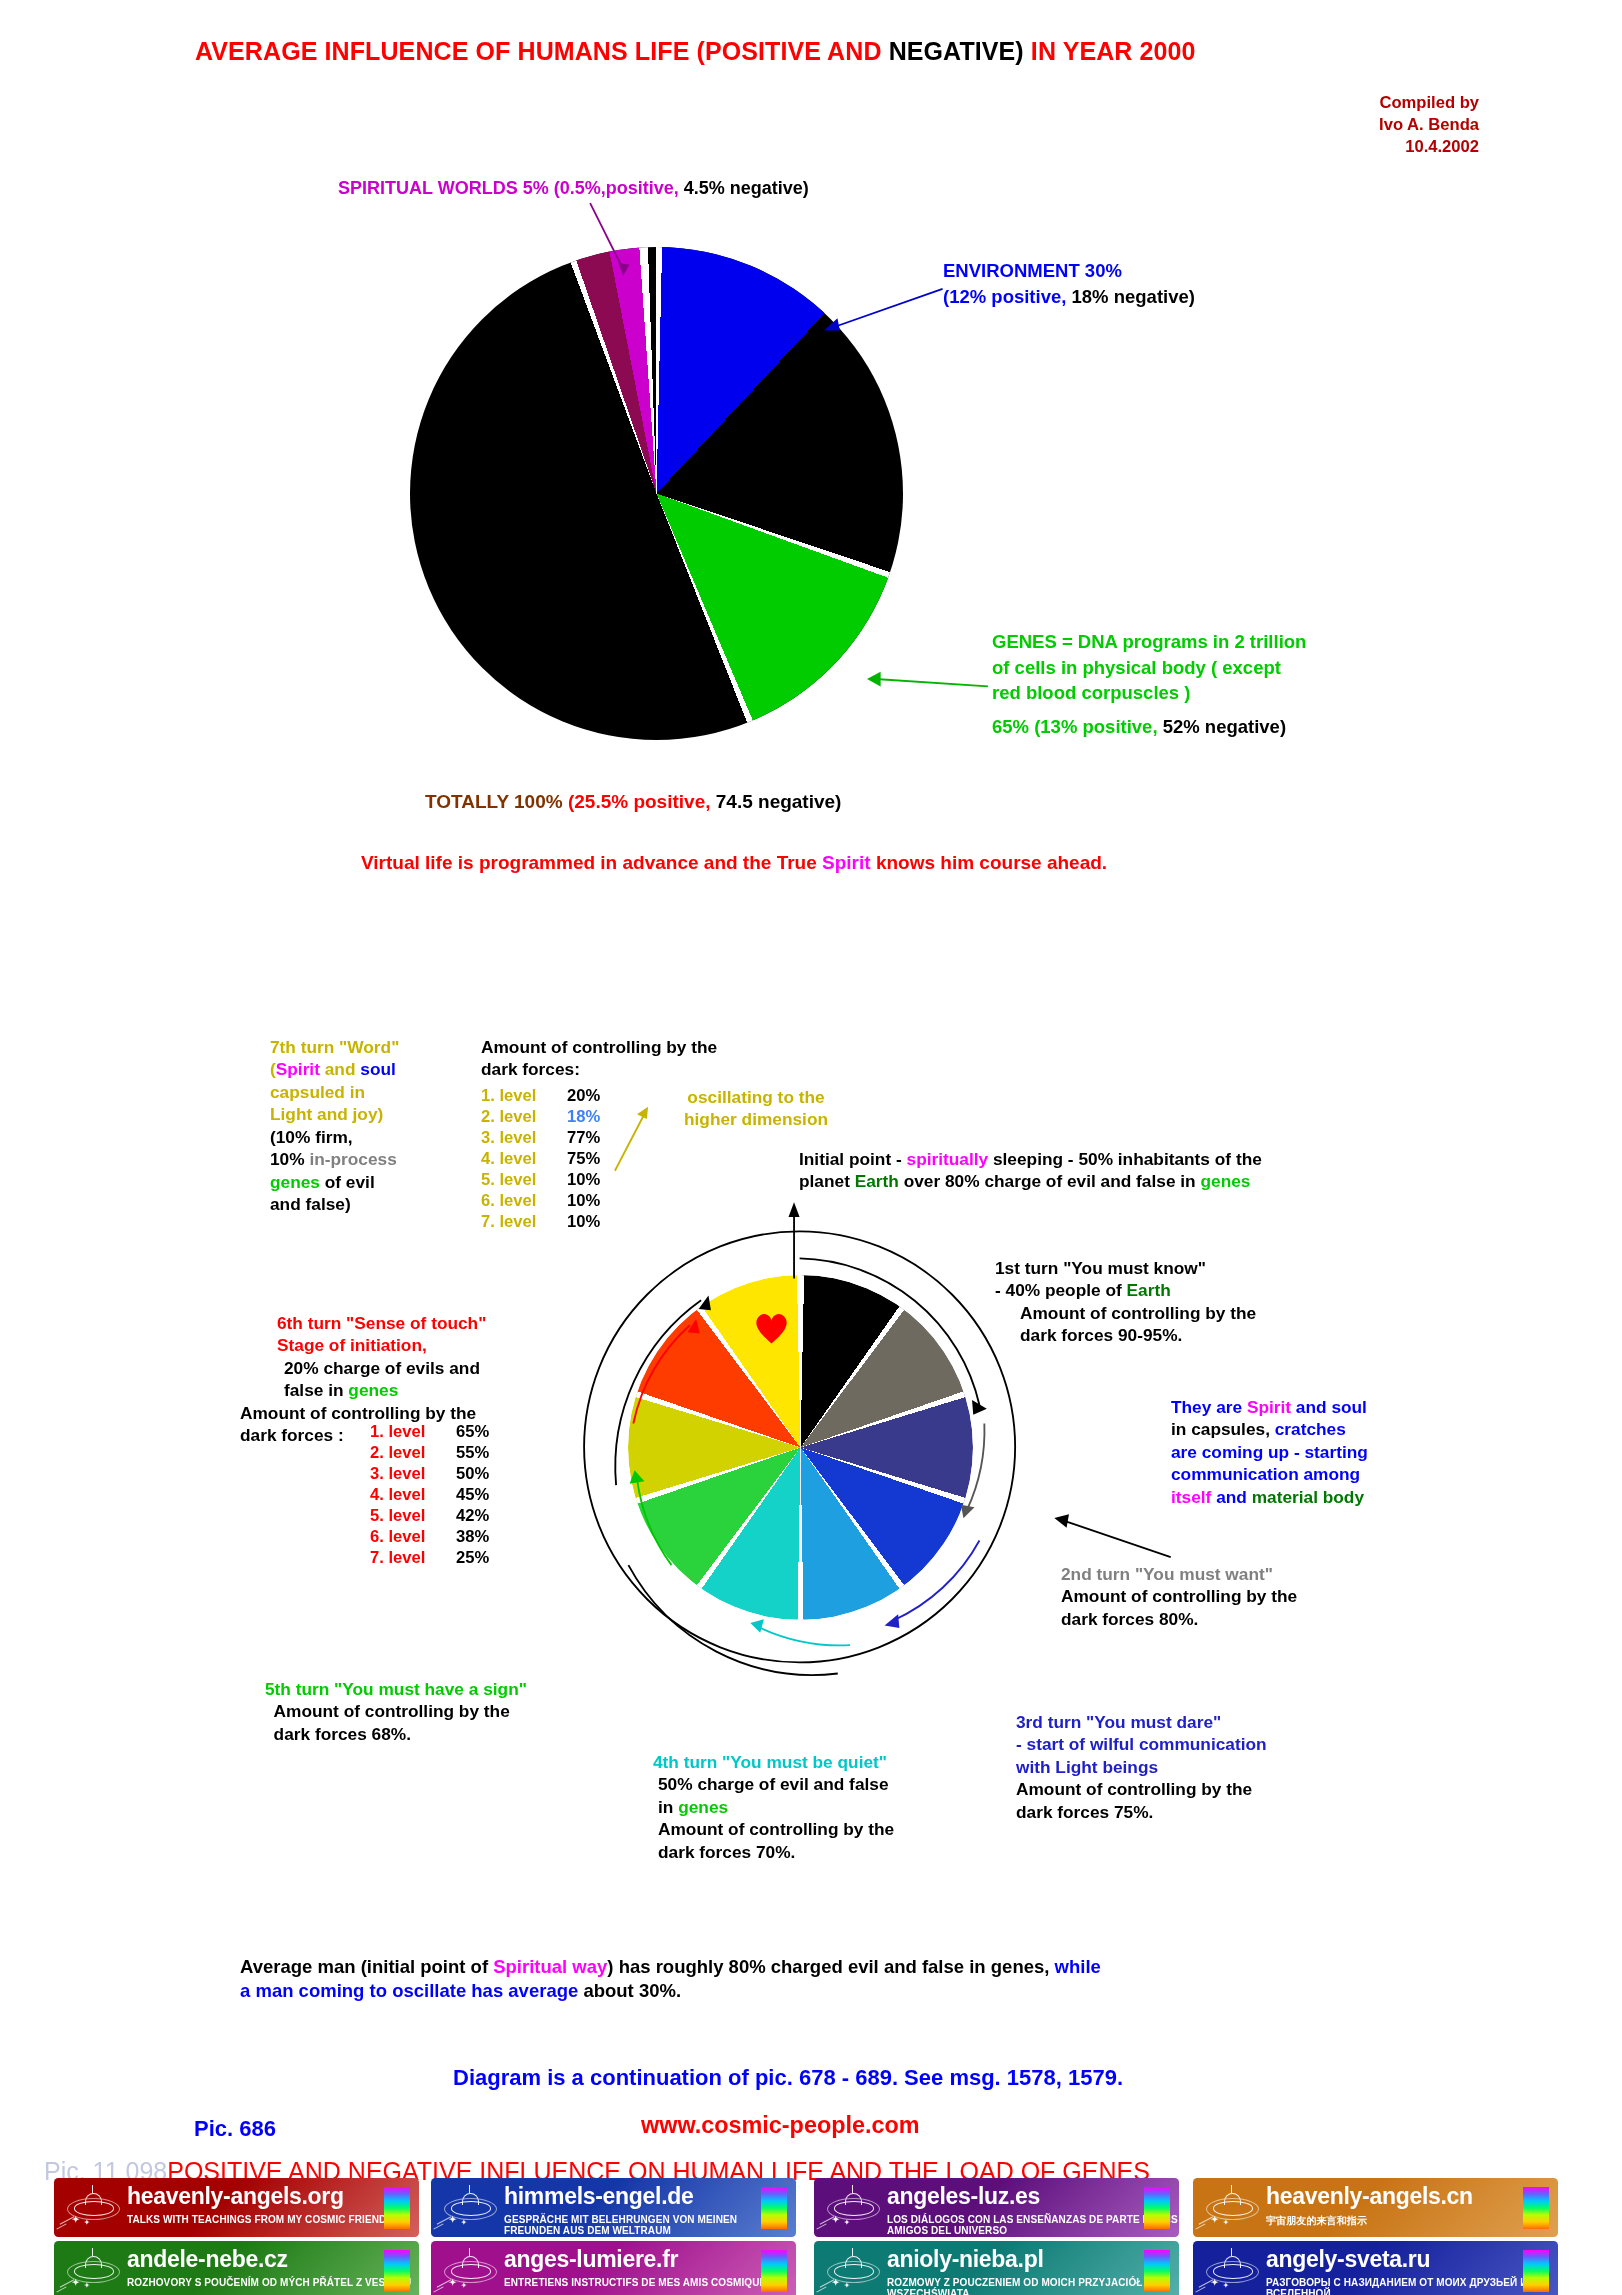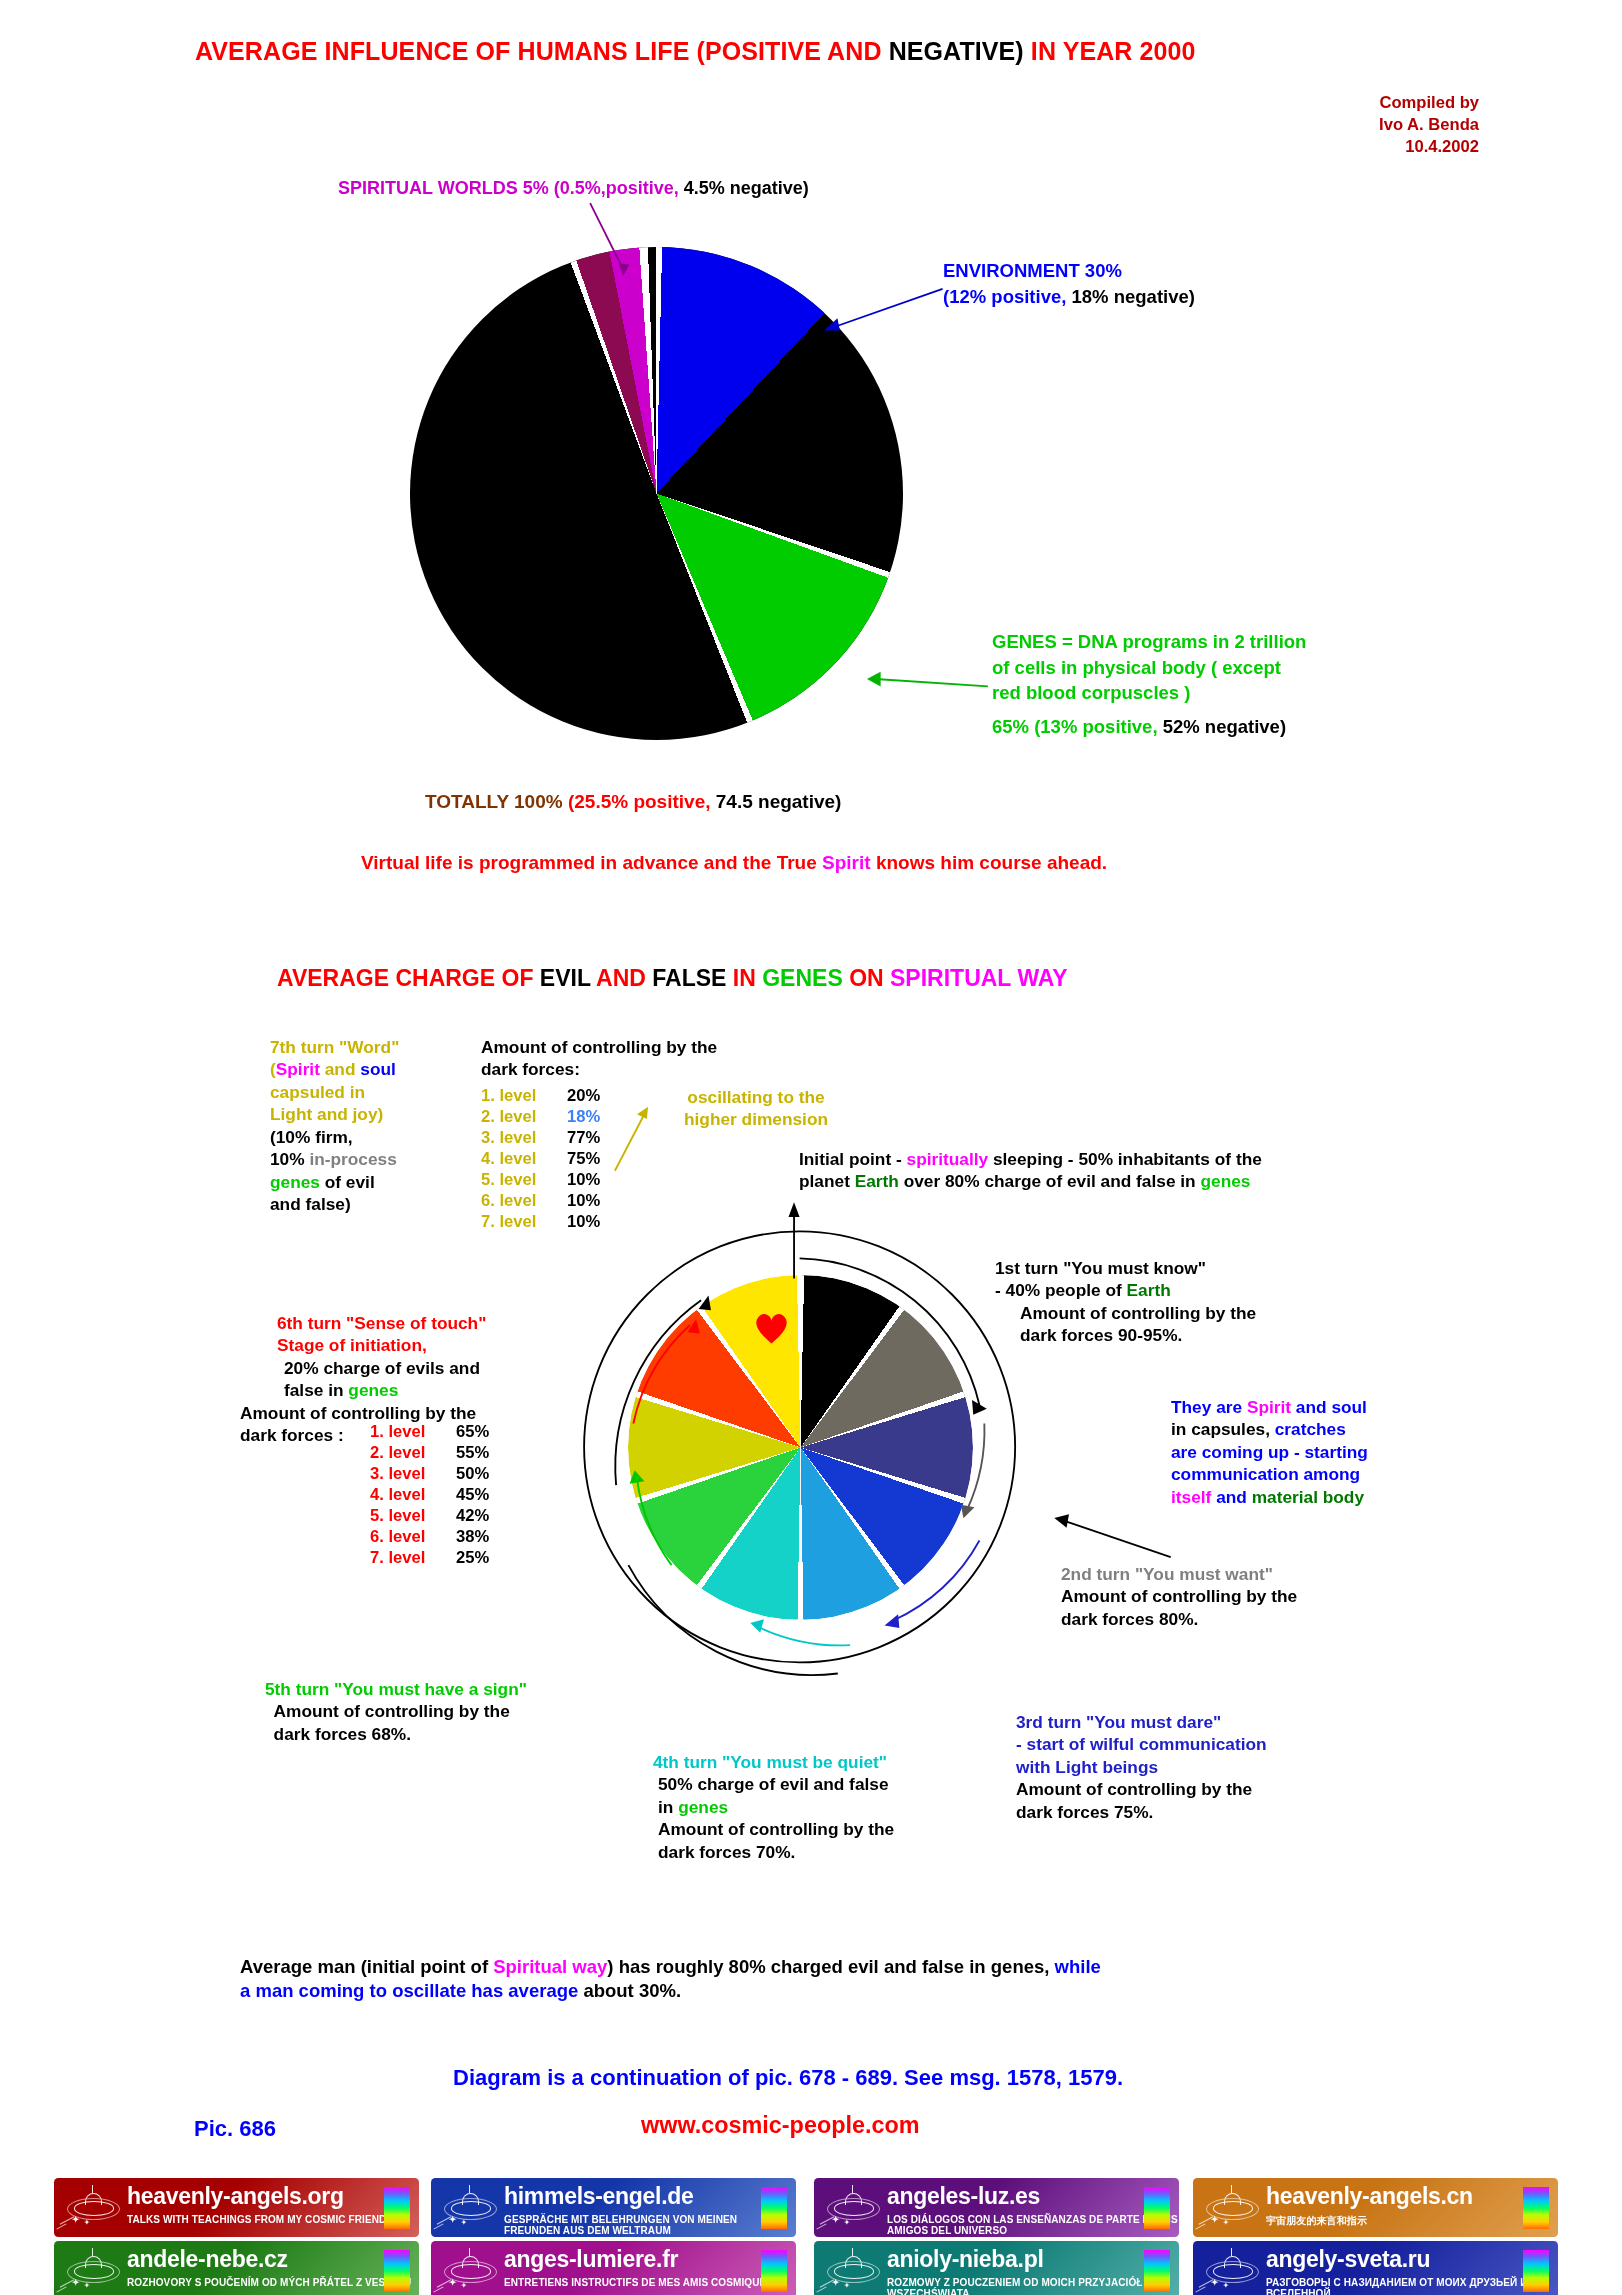--- a/index.html
+++ b/index.html
@@ -114,23 +114,20 @@
   </svg>
 
   <div class="abs cap nw" style="left:425px;top:791px;">
     <span class="c-brown">TOTALLY 100% </span><span class="c-red">(25.5% positive,</span><span class="c-black"> 74.5 negative)</span>
   </div>
 
   <div class="abs cap nw" style="left:361px;top:852px;">
     <span class="c-red">Virtual life is programmed in advance and the True </span><span class="c-magenta2">Spirit</span><span class="c-red"> knows him course ahead.</span>
   </div>
 
-  <div class="abs title2 nw" style="left:277px;top:965px;">
-    <span class="c-red">AVERAGE CHARGE OF </span><span class="c-black">EVIL </span><span class="c-red">AND </span><span class="c-black">FALSE </span><span class="c-red">IN </span><span class="c-green2">GENES </span><span class="c-red">ON </span><span class="c-magenta2">SPIRITUAL WAY</span>
-  </div>
 
   <div class="abs body28" style="left:270px;top:1036px;width:203px;">
     <div class="c-olive nw">7th turn "Word"</div>
     <div class="nw"><span class="c-olive">(</span><span class="c-magenta2">Spirit</span><span class="c-olive"> and </span><span class="c-blue">soul</span></div>
     <div class="c-olive nw">capsuled in</div>
     <div class="c-olive nw">Light and joy)</div>
     <div class="c-black nw">(10% firm,</div>
     <div class="nw"><span class="c-black">10% </span><span class="c-gray">in-process</span></div>
     <div class="nw"><span class="c-green2">genes</span><span class="c-black"> of evil</span></div>
     <div class="c-black nw">and false)</div>
@@ -295,20 +292,23 @@
   <div class="abs body28 nw" style="left:240px;top:1955px;">
     <div style="font-size:18.5px;"><span class="c-black">Average man (initial point of </span><span class="c-magenta2">Spiritual way</span><span class="c-black">) has roughly 80% charged evil and false in genes, </span><span class="c-blue">while</span></div>
     <div style="font-size:18.5px;"><span class="c-blue">a man coming to oscillate has average</span><span class="c-black"> about 30%.</span></div>
   </div>
 
   <div class="abs foot c-blue nw" style="left:453px;top:2065px;font-size:22px;">Diagram is a continuation of pic. 678 - 689. See msg. 1578, 1579.</div>
 
   <div class="abs c-blue nw" style="left:194px;top:2116px;font-size:22px;font-weight:bold;">Pic. 686</div>
   <div class="abs c-red nw" style="left:641px;top:2112px;font-size:23.4px;font-weight:bold;">www.cosmic-people.com</div>
 
+  <div class="abs nw" style="left:44px;top:2157px;">
+    <span class="c-lgray" style="font-size:25px;">Pic. 11 098</span><span class="c-red" style="font-size:25px;font-weight:normal;">POSITIVE AND NEGATIVE INFLUENCE ON HUMAN LIFE AND THE LOAD OF GENES</span>
+  </div>
 
   <div id="banners">
       <div class="banner" style="left: 54px; top: 2178px; background: linear-gradient(135deg, rgb(164, 0, 0) 0%, rgb(164, 0, 0) 45%, rgb(212, 96, 92) 100%);">
         <div class="bn-ufo">
           <div class="ufo-mast"></div>
           <div class="ufo-dome"></div>
           <div class="ufo-body"></div>
           <div class="ufo-ring"></div>
           <span class="spark" style="left:5px;top:28px;">✦</span>
           <span class="spark" style="left:17.3px;top:33px;font-size:8px;">✦</span>

